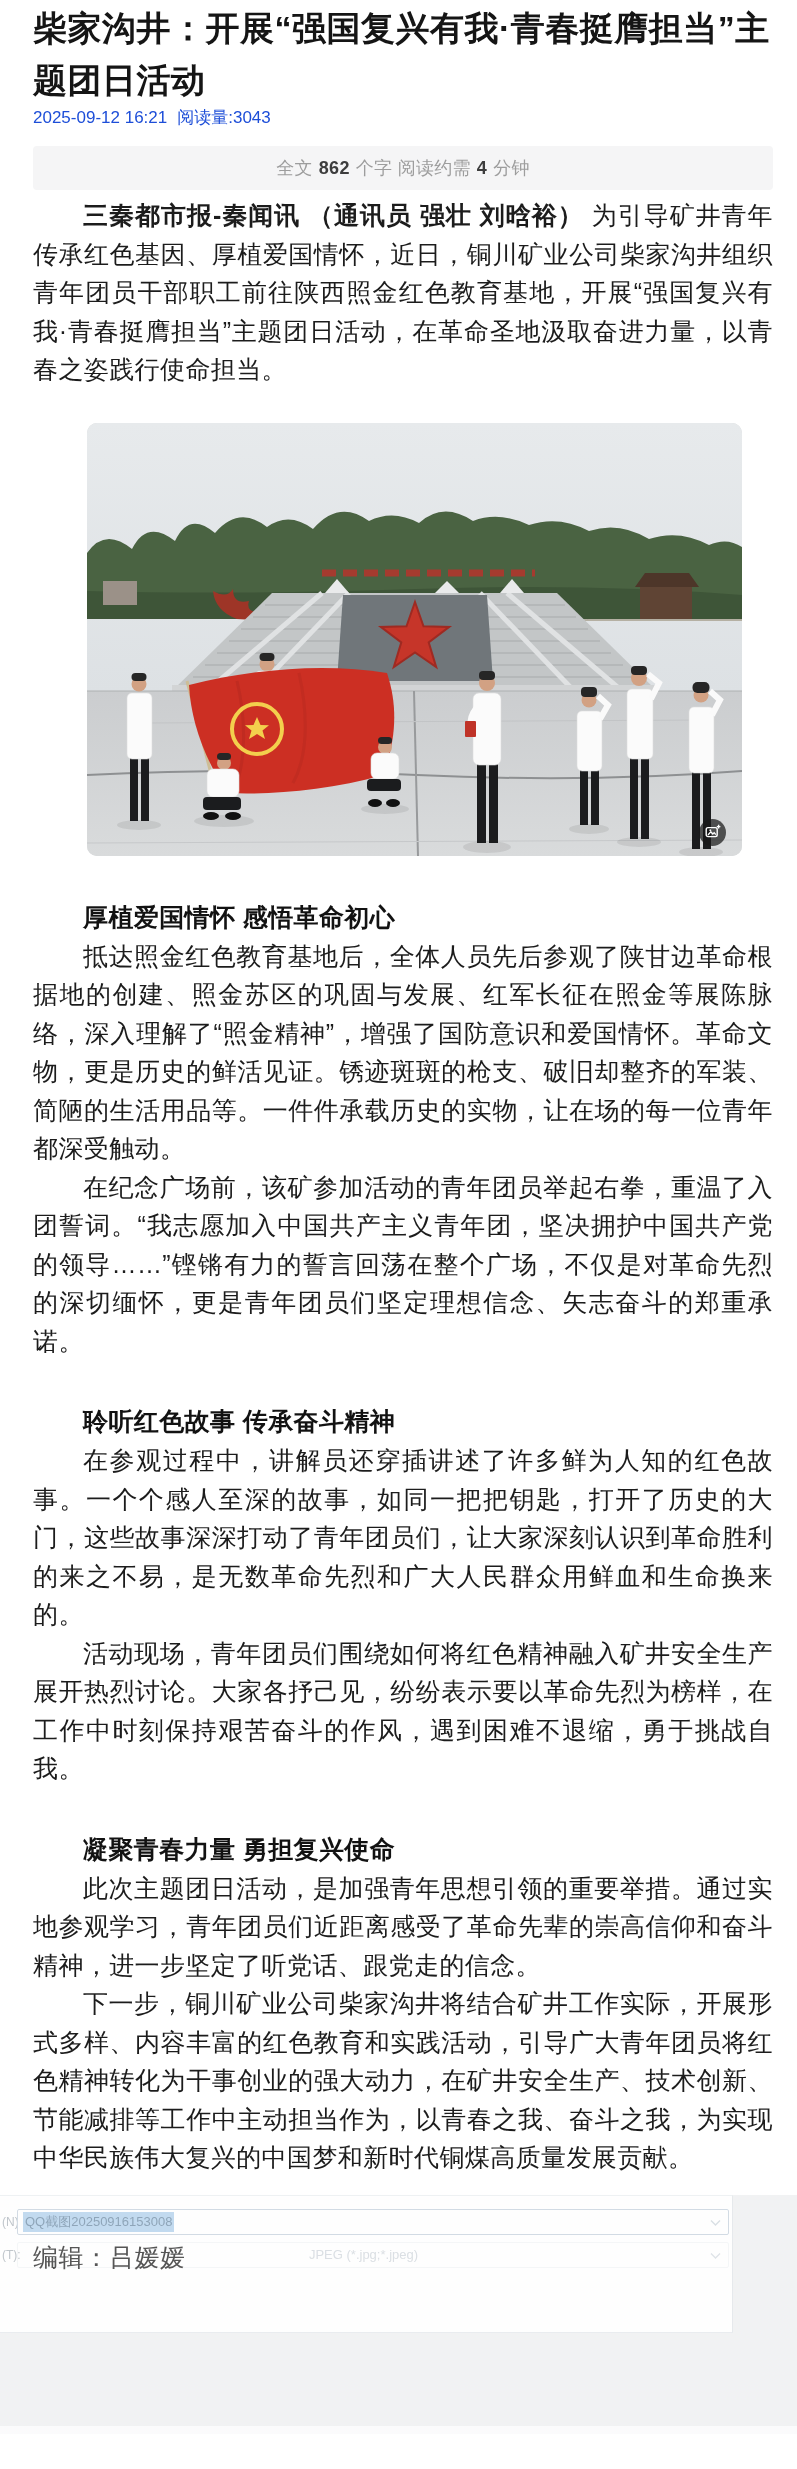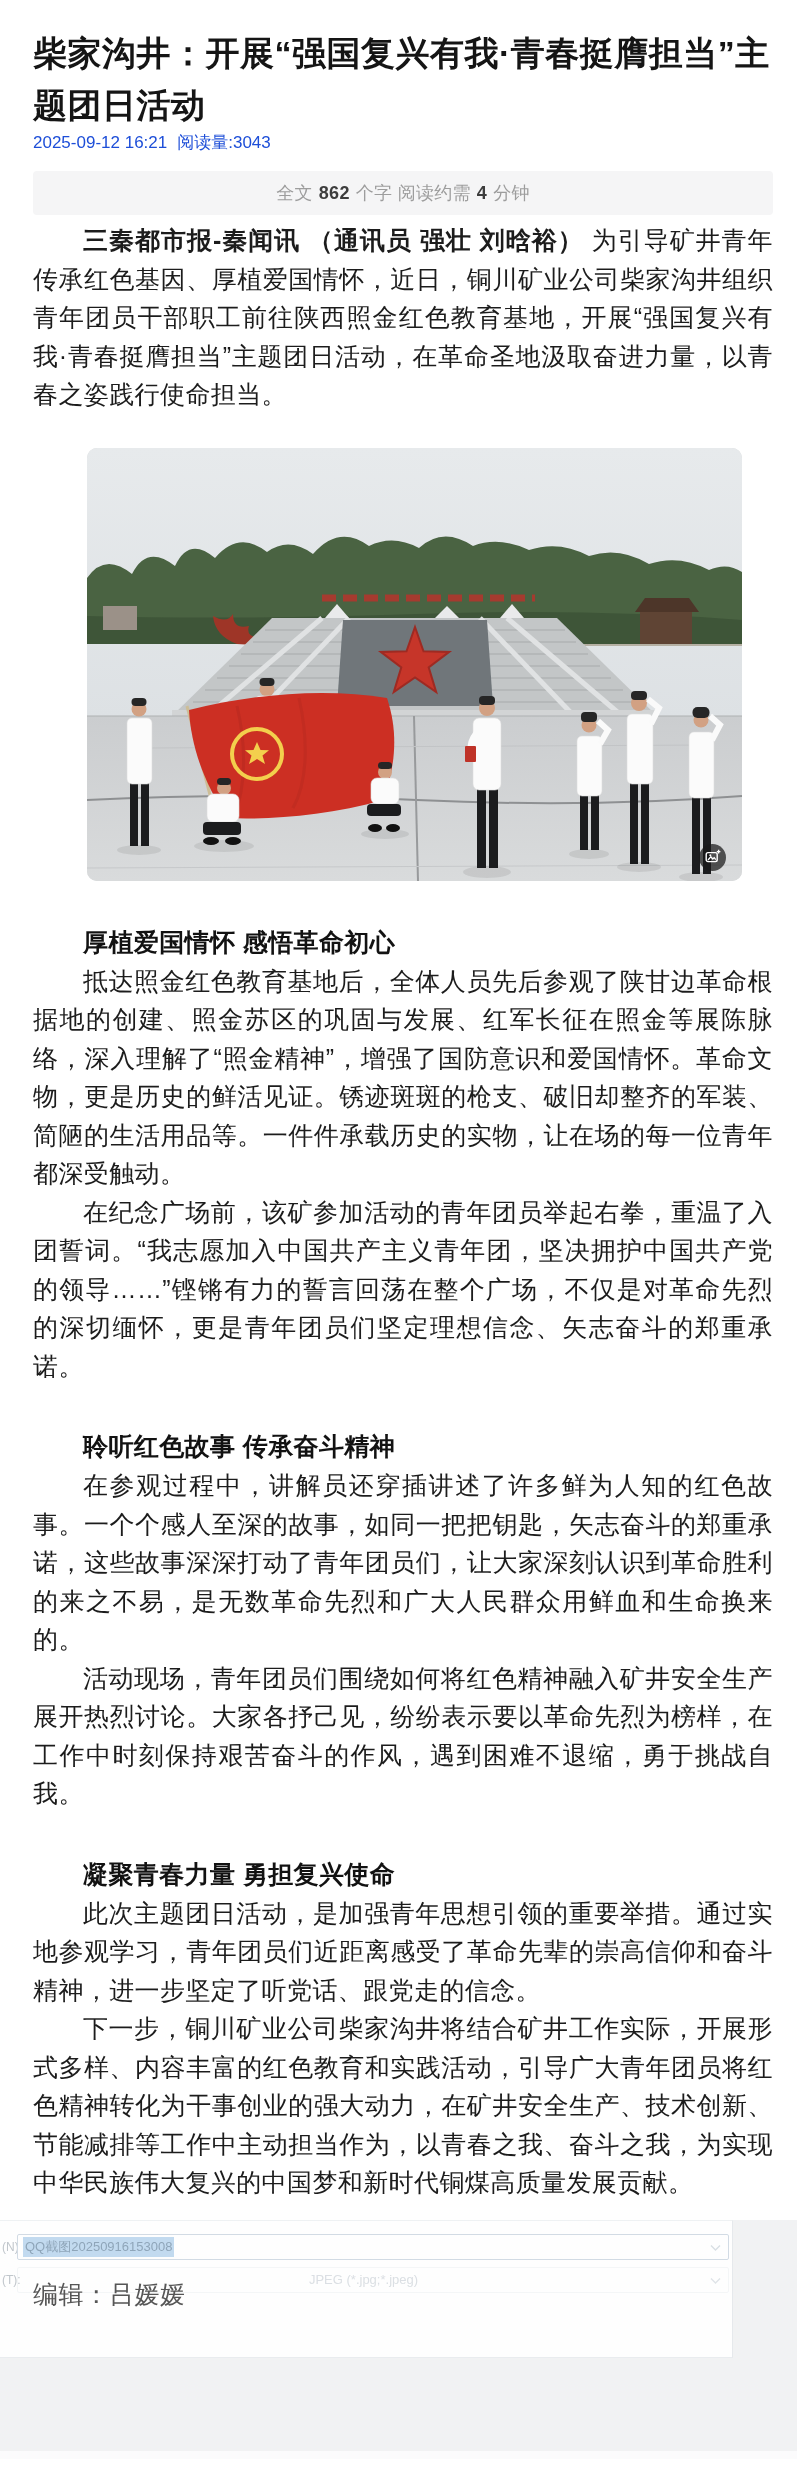--- a/index.html
+++ b/index.html
@@ -7,21 +7,21 @@
   body {
     width:797px;
     font-family:"Liberation Sans","DejaVu Sans",sans-serif;
     color:#1c1c1c;
     position:relative;
   }
   .container { padding:0 24px 0 33px; }
 
   
   .page-title {
-    padding-top:27px;
+    padding-top:2px;
     font-size:34px; line-height:52px; font-weight:700;
     color:#151515; letter-spacing:.5px;
   }
   .meta { margin-top:0; font-size:17px; color:#1d4ed8; }
   .meta span { margin-right:10px; }
   .summary-banner {
     margin-top:17px; height:44px; background:#f5f5f6; border-radius:4px;
     display:flex; align-items:center; justify-content:center;
     font-size:18px; color:#9d9d9d; letter-spacing:.3px;
   }
@@ -83,21 +83,21 @@
     border:1px solid #edf0f3; background:transparent; border-radius:2px;
     display:flex; align-items:center; padding:0 24px 0 5px;
     font-size:13px; color:#c5ccd3;
   }
   .chev { position:absolute; right:7px; top:10px; }
 
   .editor-line {
     position:absolute; left:33px; font-size:25px; color:#565656;
     letter-spacing:.4px; white-space:nowrap;
   }
-  .editor-1 { top:58px; }
+  .editor-1 { top:46px; }
 </style>
 </head>
 <body>
 
 <div class="container">
 
   <h1 class="page-title">柴家沟井：开展“强国复兴有我·青春挺膺担当”主题团日活动</h1>
 
   <div class="meta">
     <span>2025-09-12 16:21</span><span>阅读量:3043</span>
@@ -272,21 +272,21 @@
           <path d="M13.6,0.8 V4.4 M11.8,2.6 H15.4" stroke="#fff" stroke-width="1.4"></path>
         </svg>
       </button>
     </figure>
 
     <h2>厚植爱国情怀 感悟革命初心</h2>
     <p>抵达照金红色教育基地后，全体人员先后参观了陕甘边革命根据地的创建、照金苏区的巩固与发展、红军长征在照金等展陈脉络，深入理解了“照金精神”，增强了国防意识和爱国情怀。革命文物，更是历史的鲜活见证。锈迹斑斑的枪支、破旧却整齐的军装、简陋的生活用品等。一件件承载历史的实物，让在场的每一位青年都深受触动。</p>
     <p>在纪念广场前，该矿参加活动的青年团员举起右拳，重温了入团誓词。“我志愿加入中国共产主义青年团，坚决拥护中国共产党的领导……”铿锵有力的誓言回荡在整个广场，不仅是对革命先烈的深切缅怀，更是青年团员们坚定理想信念、矢志奋斗的郑重承诺。</p>
 
     <h2>聆听红色故事 传承奋斗精神</h2>
-    <p>在参观过程中，讲解员还穿插讲述了许多鲜为人知的红色故事。一个个感人至深的故事，如同一把把钥匙，矢志奋斗的郑重承诺，这些故事深深打动了青年团员们，让大家深刻认识到革命胜利的来之不易，是无数革命先烈和广大人民群众用鲜血和生命换来的。</p>
+    <p>在参观过程中，讲解员还穿插讲述了许多鲜为人知的红色故事。一个个感人至深的故事，如同一把把钥匙，打开了历史的大门，这些故事深深打动了青年团员们，让大家深刻认识到革命胜利的来之不易，是无数革命先烈和广大人民群众用鲜血和生命换来的。</p>
     <p>活动现场，青年团员们围绕如何将红色精神融入矿井安全生产展开热烈讨论。大家各抒己见，纷纷表示要以革命先烈为榜样，在工作中时刻保持艰苦奋斗的作风，遇到困难不退缩，勇于挑战自我。</p>
 
     <h2>凝聚青春力量 勇担复兴使命</h2>
     <p>此次主题团日活动，是加强青年思想引领的重要举措。通过实地参观学习，青年团员们近距离感受了革命先辈的崇高信仰和奋斗精神，进一步坚定了听党话、跟党走的信念。</p>
     <p>下一步，铜川矿业公司柴家沟井将结合矿井工作实际，开展形式多样、内容丰富的红色教育和实践活动，引导广大青年团员将红色精神转化为干事创业的强大动力，在矿井安全生产、技术创新、节能减排等工作中主动担当作为，以青春之我、奋斗之我，为实现中华民族伟大复兴的中国梦和新时代铜煤高质量发展贡献。</p>
   </div>
 </div>
 
 <div class="footer-zone">
 

